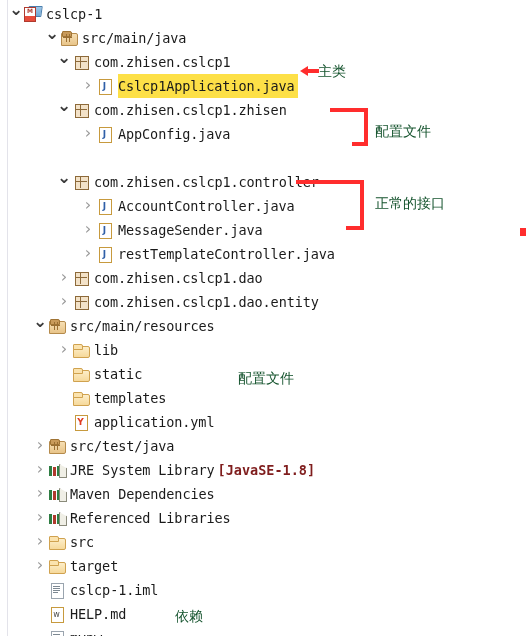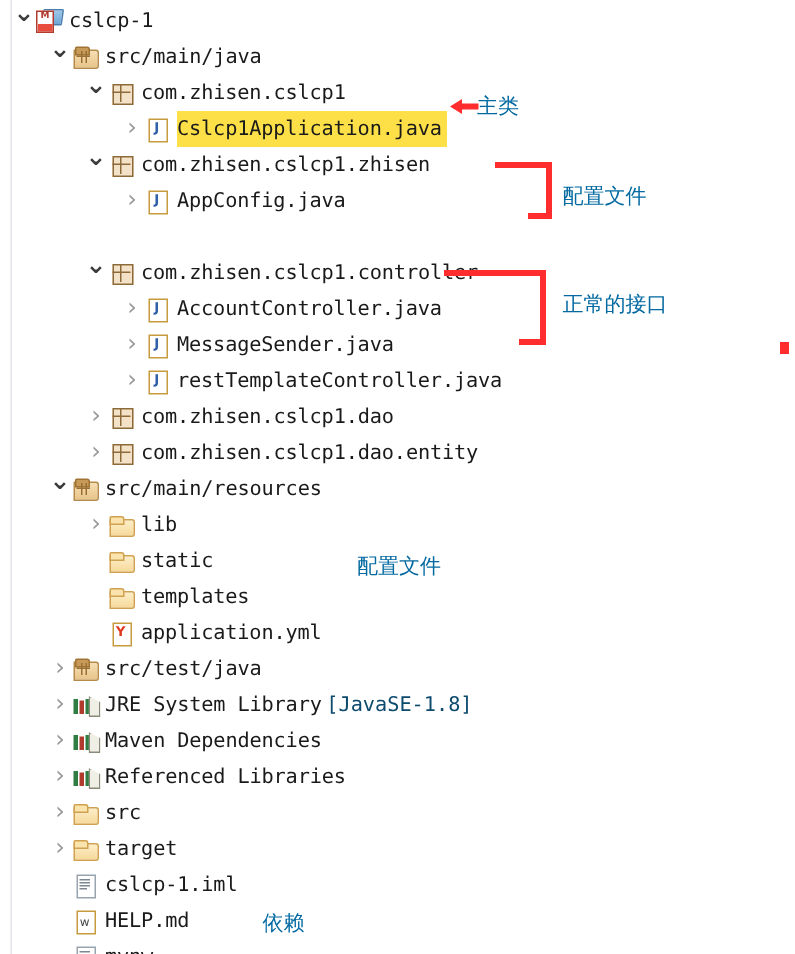--- a/index.html
+++ b/index.html
@@ -31,21 +31,21 @@
     display:flex;align-items:center;justify-content:center;
     color:#7a7a7a;font-size:11px;font-family:"DejaVu Sans",sans-serif;
   }
   .twisty.open::before{content:"\2304";font-size:17px;line-height:6px;color:#3b3b3b;font-weight:bold;position:relative;top:-5px;}
   .twisty.closed::before{content:"\203A";font-size:16px;color:#9a9a9a;position:relative;top:-1px;}
   .twisty.none::before{content:"";}
 
   .ico{width:18px;height:18px;flex:0 0 18px;position:relative;margin-right:4px;display:inline-block;}
   .label{padding-right:3px;letter-spacing:-0.1px;}
   .label.sel{background:#fde047;}
-  .suffix{color:#0c4a6e;}
+  .suffix{color:#7f1d1d;font-weight:bold;}
 
   
   
   .ic-project::before{
     content:"";position:absolute;left:4px;top:1px;width:12px;height:9px;
     background:linear-gradient(#9ec7e8,#6ea8d6);border:1px solid #4a7fae;border-radius:1px;
     transform:skewX(-8deg);
   }
   .ic-project::after{
     content:"M";position:absolute;left:0px;top:2px;width:10px;height:13px;
@@ -154,21 +154,21 @@
   }
   .ic-md::after{
     content:"w";position:absolute;left:3px;top:2px;width:11px;height:14px;z-index:3;
     color:#4a4a4a;font-size:8px;font-family:"DejaVu Sans",sans-serif;
     line-height:15px;text-align:center;
   }
 
   
   .anno{
     position:absolute;
-    color:#0369a1;
+    color:#14532d;
     font-family:"DejaVu Sans","Liberation Sans",sans-serif;
     font-size:14px;
     line-height:1;
     white-space:nowrap;
   }
   .anno-arrow{position:absolute;}
   .anno-arrow .shaft{position:absolute;background:#ff2d2d;}
   .anno-arrow .head{
     position:absolute;width:0;height:0;
     border-top:5px solid transparent;border-bottom:5px solid transparent;
@@ -184,21 +184,21 @@
 
 <div id="tree">
   <div class="edge-line"></div>
 <div class="row" style="top: 2px; left: 8px;">
       <span class="twisty open"></span>
       <span class="ico ic-project">
         <i></i>
       </span>
       <span class="label">cslcp-1</span>
     </div>
-    <div class="row" style="top: 26px; left: 32px;">
+    <div class="row" style="top: 26px; left: 44px;">
       <span class="twisty open"></span>
       <span class="ico ic-srcfolder">
         <i></i>
       </span>
       <span class="label">src/main/java</span>
     </div>
     <div class="row" style="top: 50px; left: 56px; align-items: center;">
       <span class="twisty open"></span>
       <span class="ico ic-package"><i></i></span>
       <span class="label">com.zhisen.cslcp1</span>

